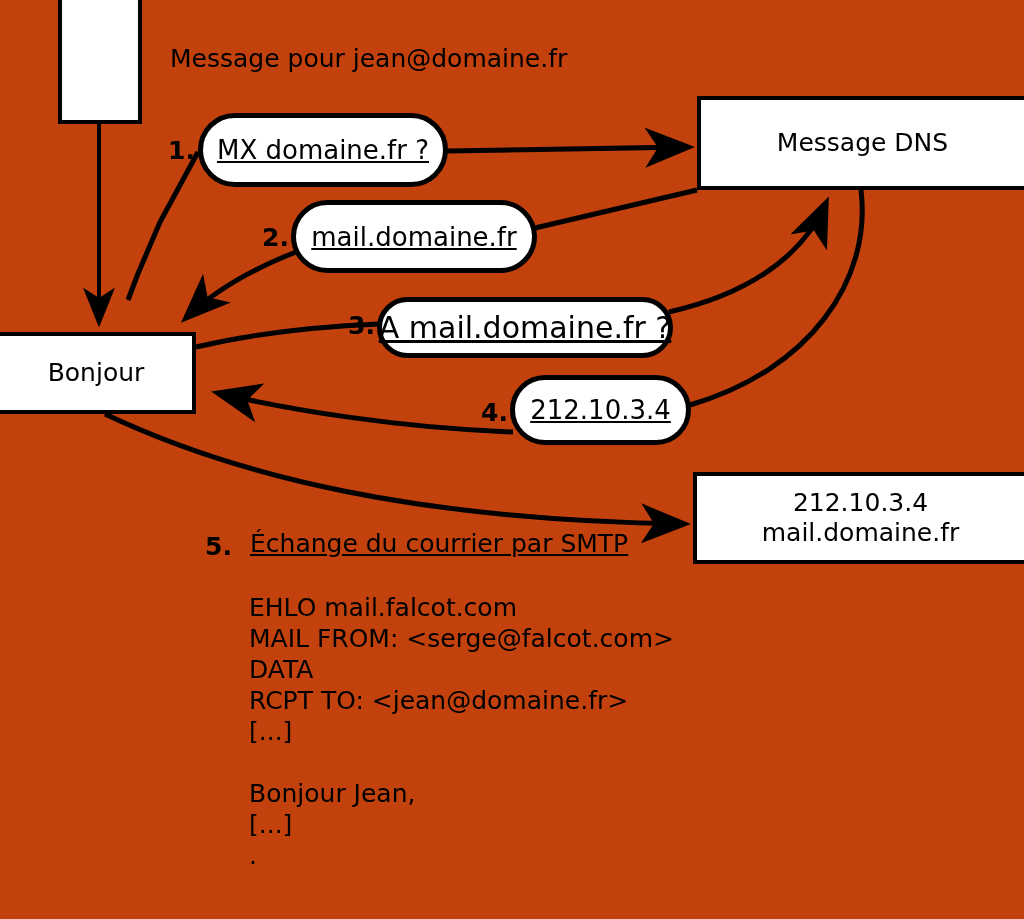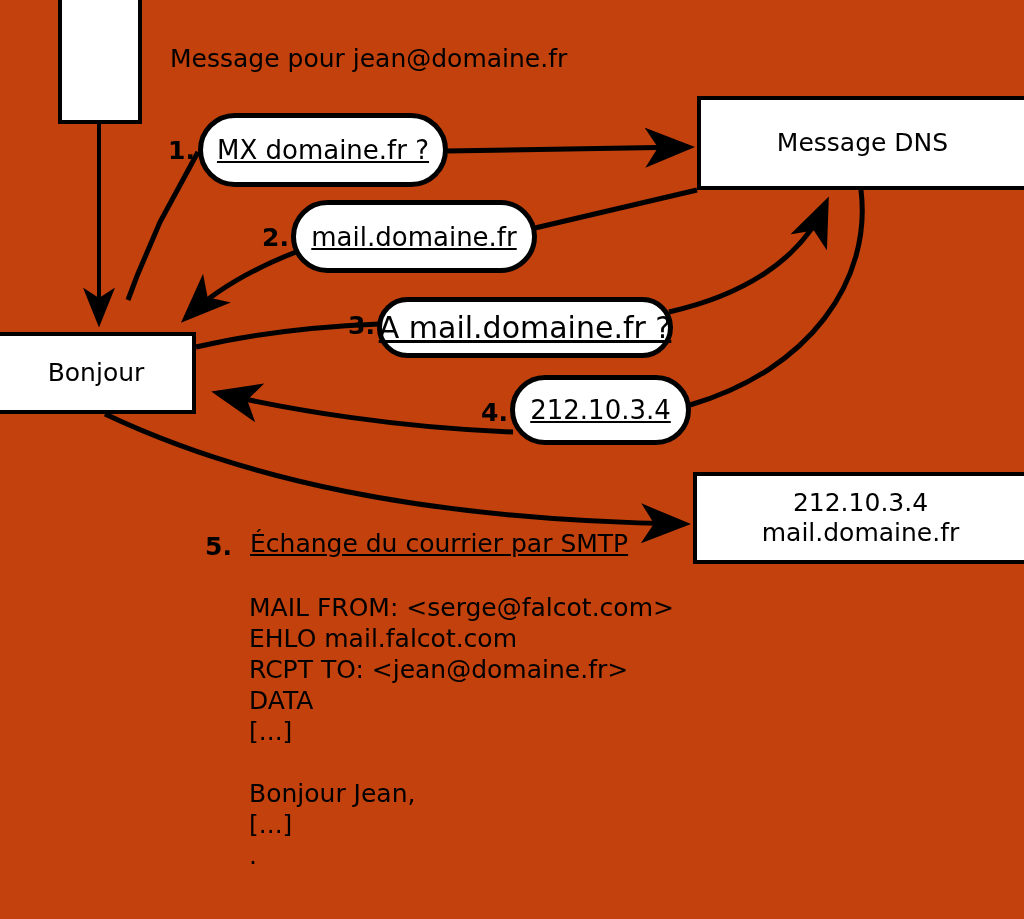--- a/index.html
+++ b/index.html
@@ -152,24 +152,24 @@
     <span>A mail.domaine.fr ?</span>
   </div>
 
   <div class="bubble" style="left:510px; top:375px; width:181px; height:70px; font-size:26px;">
     <span>212.10.3.4</span>
   </div>
 
   <div class="plaintext" style="left:250px; top:529px; font-size:25px;text-decoration:underline;">Échange du courrier par SMTP</div>
 
   <div id="transcript" style="left:249px; top:595px; font-size:25px;">
+      <div class="tline" style="height: 31px;">EHLO mail.falcot.com</div>
       <div class="tline" style="height: 31px;">MAIL FROM: &lt;serge@falcot.com&gt;</div>
-      <div class="tline" style="height: 31px;">EHLO mail.falcot.com</div>
+      <div class="tline" style="height: 31px;">DATA</div>
       <div class="tline" style="height: 31px;">RCPT TO: &lt;jean@domaine.fr&gt;</div>
-      <div class="tline" style="height: 31px;">DATA</div>
       <div class="tline" style="height: 31px;">[...]</div>
       <div class="tline" style="height: 31px;">&nbsp;</div>
       <div class="tline" style="height: 31px;">Bonjour Jean,</div>
       <div class="tline" style="height: 31px;">[...]</div>
       <div class="tline" style="height: 31px;">.</div>
     </div>
 
 </div>
 
 </body></html>

